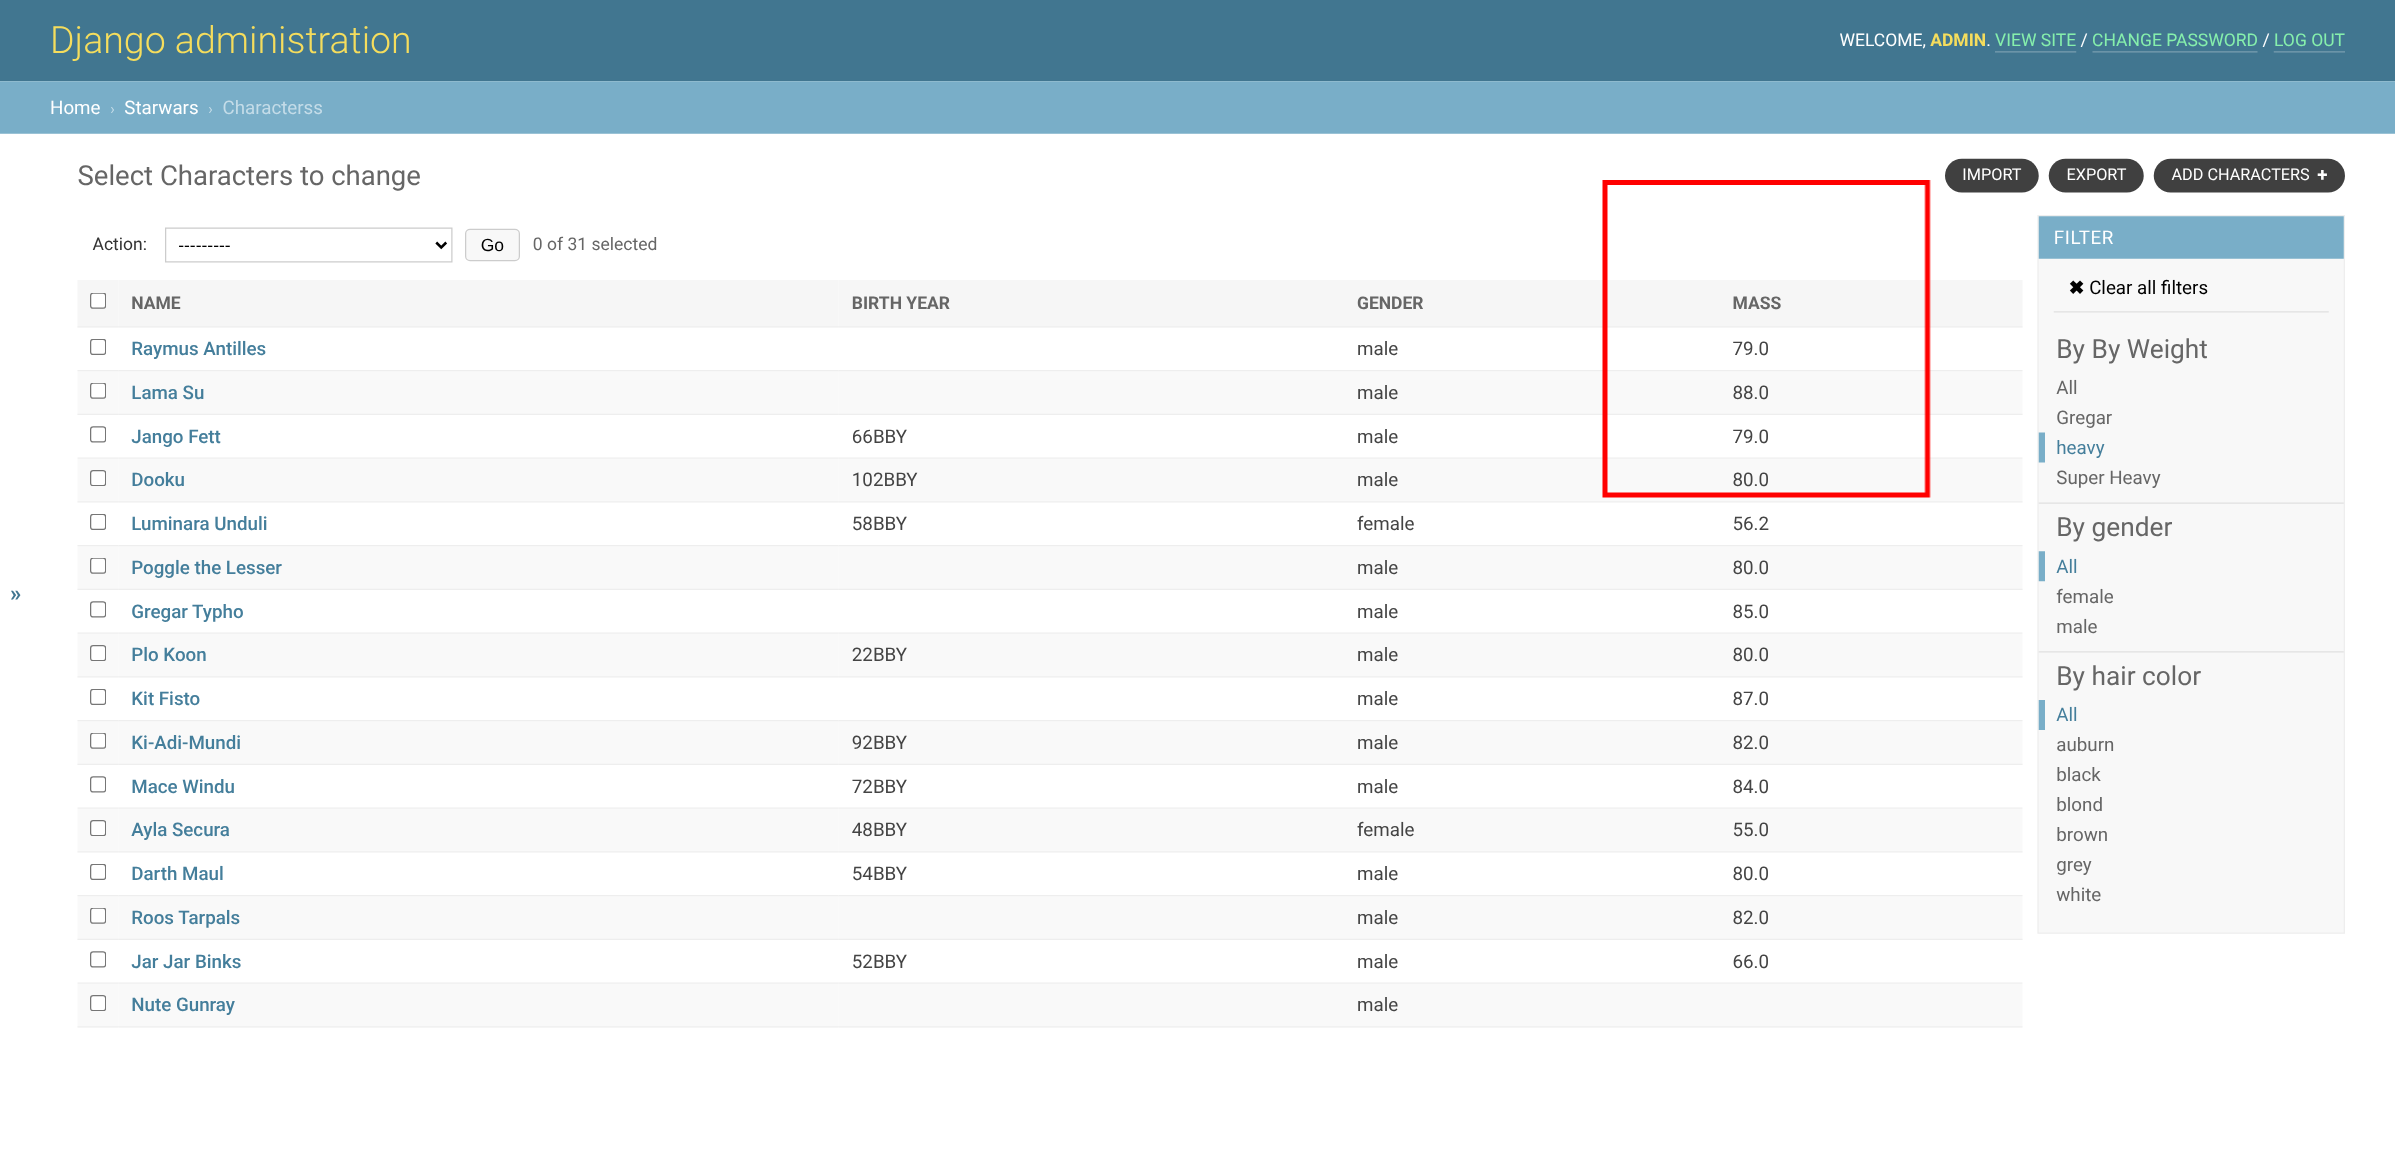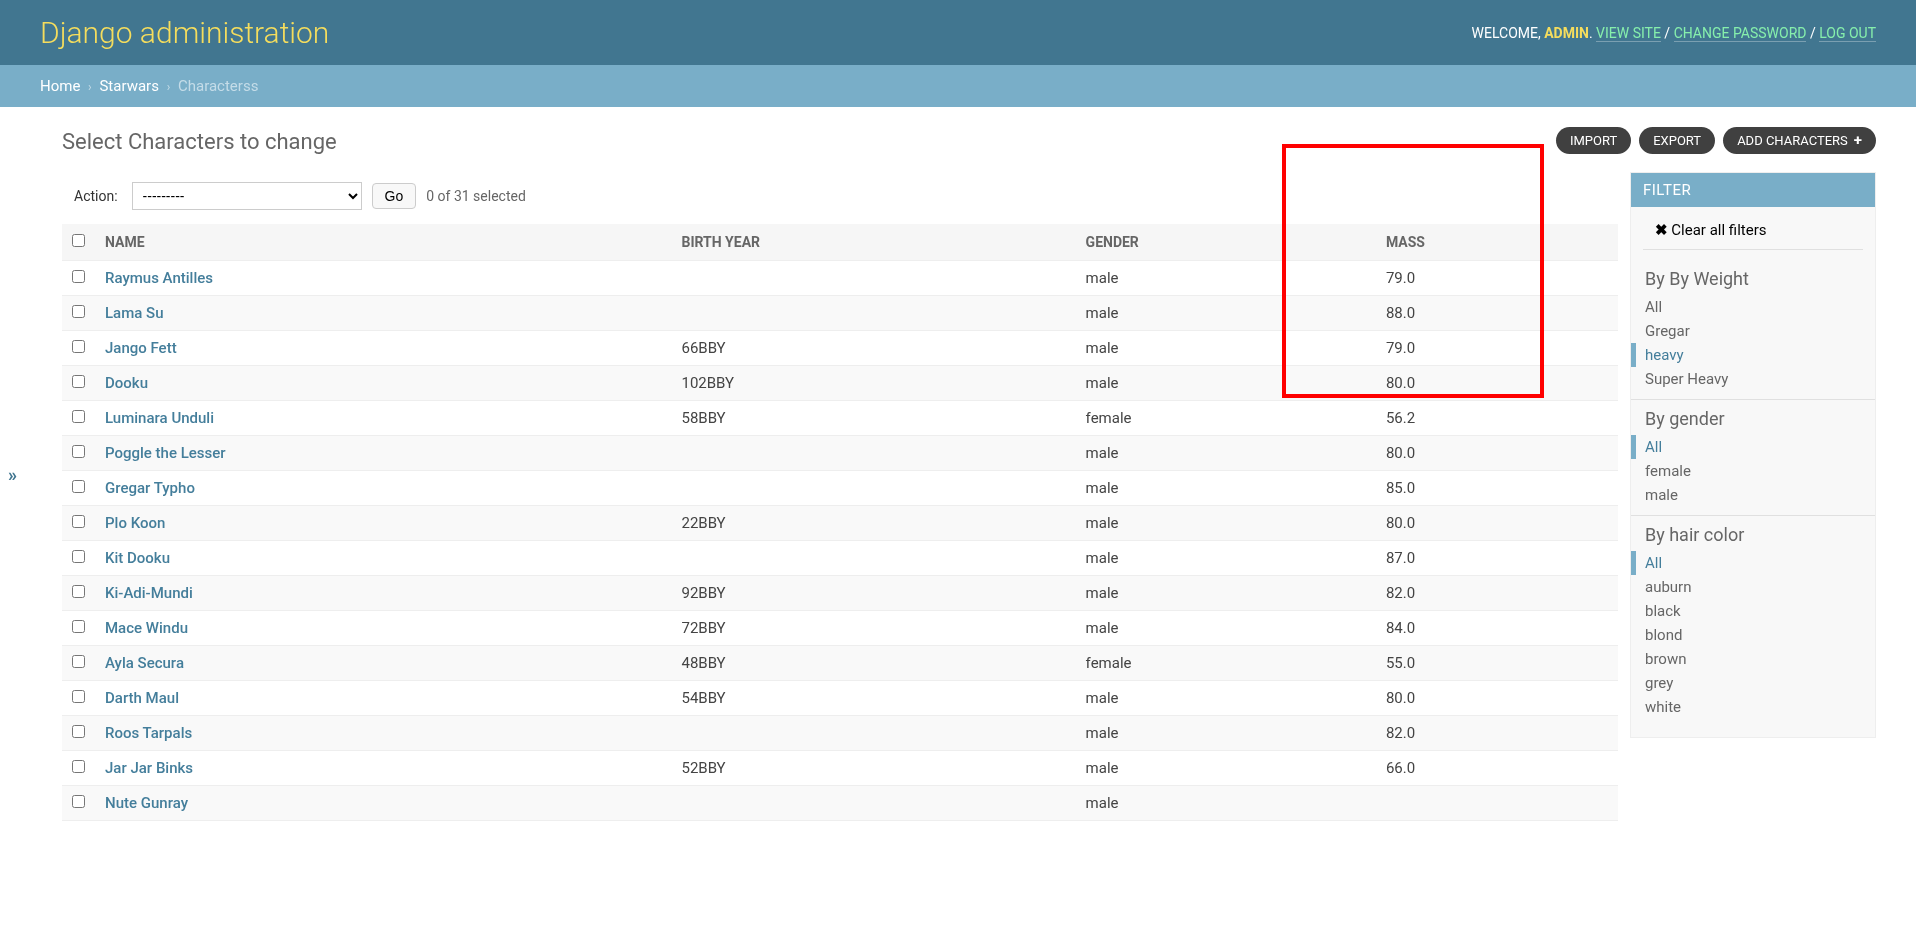--- a/index.html
+++ b/index.html
@@ -48,21 +48,21 @@
 table.results tbody td { padding: 8px 10px; border-bottom: 1px solid #eee; color: #444; }
 table.results .checkbox-col { width: 32px; text-align: left; }
 table.results a.obj-link { color: #447e9b; font-weight: 500; }
 input[type=checkbox] { width: 13px; height: 13px; accent-color: #666; }
 
 
 .filter-panel { width: 246px; background: #f8f8f8; border: 1px solid #eee; flex-shrink: 0; }
 .filter-panel .filter-title { background: #79aec8; color: #fff; padding: 8px 12px; font-size: 15px; letter-spacing: 0.5px; }
 .filter-body { padding: 10px 0 14px 0; }
 .filter-body .clear-filters { display: block; color: #000000; padding: 4px 12px 10px 12px; margin: 0 12px 10px 12px; font-size: 15px; border-bottom: 1px solid #e0e0e0; }
-.filter-body h3 { color: #666; font-weight: 400; font-size: 18px; padding: 8px 14px 6px 14px; }
+.filter-body h3 { color: #666; font-weight: 400; font-size: 21px; padding: 8px 14px 6px 14px; }
 .filter-body ul { list-style: none; margin-bottom: 4px; }
 .filter-body li { padding: 2px 14px; font-size: 15px; }
 .filter-body li a { color: #666; display: block; padding: 1px 0; }
 .filter-body li.selected { border-left: 5px solid #79aec8; padding-left: 9px; }
 .filter-body li.selected a { color: #447e9b; }
 .filter-group-sep { border-top: 1px solid #e0e0e0; margin: 8px 0 0 0; padding-top: 4px; }
 
 .highlight-box { position: absolute; border: 4px solid #ff0000; pointer-events: none; z-index: 50; }
 
 </style>
@@ -180,21 +180,21 @@
             </tr>
             <tr>
               <td class="checkbox-col"><input type="checkbox" style=""></td>
               <td><a href="#" class="obj-link">Plo Koon</a></td>
               <td>22BBY</td>
               <td>male</td>
               <td>80.0</td>
             </tr>
             <tr>
               <td class="checkbox-col"><input type="checkbox" style=""></td>
-              <td><a href="#" class="obj-link">Kit Dooku</a></td>
+              <td><a href="#" class="obj-link">Kit Fisto</a></td>
               <td></td>
               <td>male</td>
               <td>87.0</td>
             </tr>
             <tr>
               <td class="checkbox-col"><input type="checkbox" style=""></td>
               <td><a href="#" class="obj-link">Ki-Adi-Mundi</a></td>
               <td>92BBY</td>
               <td>male</td>
               <td>82.0</td>

